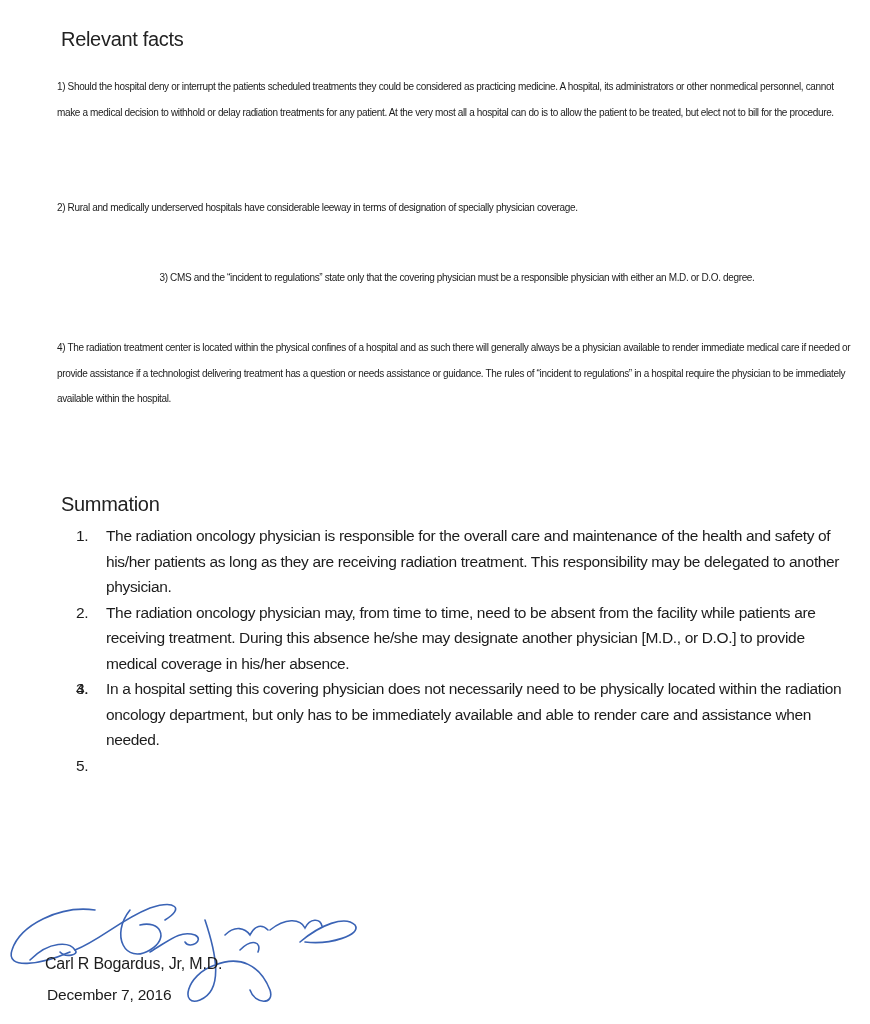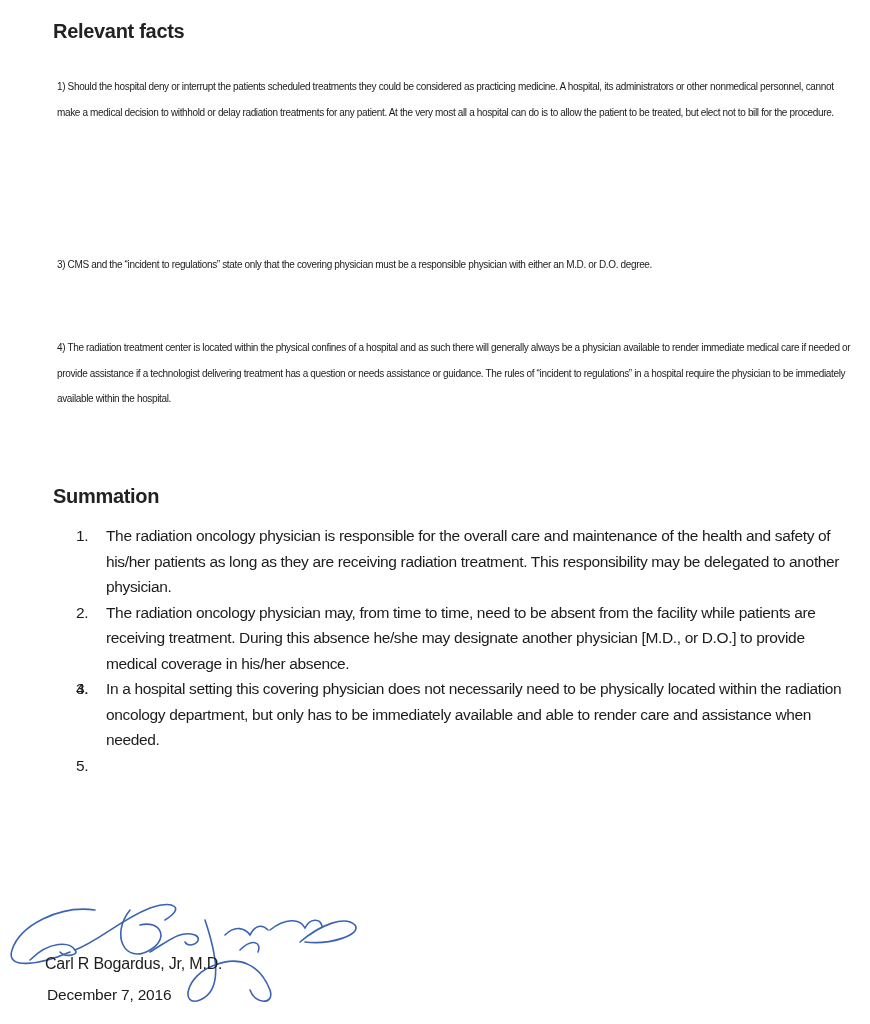--- a/index.html
+++ b/index.html
@@ -1,35 +1,36 @@
 <!DOCTYPE html>
 <html><head>
   <meta charset="utf-8">
   <style>
     html, body { margin: 0; padding: 0; background: #ffffff; }
     body { width: 870px; height: 1024px; position: relative; overflow: hidden;
       font-family: "Liberation Sans", sans-serif; color: #1c1c1c; }
     .page { position: absolute; left: 0; top: 0; width: 870px; height: 1024px; }
-    h2 { position: absolute; margin: 8px; font-size: 20px; font-weight: bold; letter-spacing: -0.3px; color: #222; }
+    h2 { position: absolute; margin: 16px; font-size: 20px; font-weight: normal; letter-spacing: -0.3px; color: #222; }
     .para { position: absolute; left: 45px; width: 800px; margin: 12px; font-size: 10px; line-height: 25.5px; letter-spacing: -0.35px; }
     .list { position: absolute; left: 45px; top: 523px; width: 800px; margin: 0; padding: 0; list-style: none; }
     .list li { position: relative; padding-left: 61px; font-size: 15.5px; line-height: 25.5px; letter-spacing: -0.35px; }
     .list .num { position: absolute; left: 31px; top: 0; }
     .sig { position: absolute; left: 0; top: 880px; width: 420px; height: 130px; }
     .signer { position: absolute; left: 45px; top: 955px; font-size: 16px; letter-spacing: -0.2px; }
     .date { position: absolute; left: 47px; top: 986px; font-size: 15.5px; letter-spacing: -0.2px; }
   </style>
 </head>
 <body>
 
 <div class="page">
   <h2 style="left:45px; top:12px;">Relevant facts</h2>
 
   <p class="para" style="top:62px;">1) Should the hospital deny or interrupt the patients scheduled treatments they could be considered as practicing medicine.  A hospital, its administrators or other nonmedical personnel, cannot make a medical decision to withhold or delay radiation treatments for any patient.  At the very most all a hospital can do is to allow the patient to be treated, but elect not to bill for the procedure.</p>
-  <p class="para" style="top:240px;">3) CMS and the “incident to regulations” state only that the covering physician must be a responsible physician with either an M.D. or D.O. degree.</p>
+  <p class="para" style="top:183px;">2) Rural and medically underserved hospitals have considerable leeway in terms of designation of specially physician coverage.</p>
+  <p class="para" style="top:253px;text-align:center;">3) CMS and the “incident to regulations” state only that the covering physician must be a responsible physician with either an M.D. or D.O. degree.</p>
   <p class="para" style="top:323px;">4) The radiation treatment center is located within the physical confines of a hospital and as such there will generally always be a physician available to render immediate medical care if needed or provide assistance if a technologist delivering treatment has a question or needs assistance or guidance.  The rules of “incident to regulations” in a hospital require the physician to be immediately available within the hospital.</p>
 
   <h2 style="left:45px; top:477px;">Summation</h2>
 
   <ol class="list">
     <li>
       <span class="num">1.</span>
       <span>The radiation oncology physician is responsible for the overall care and maintenance of the health and safety of his/her patients as long as they are receiving radiation treatment.  This responsibility may be delegated to another physician.</span>
     </li>
     <li>

